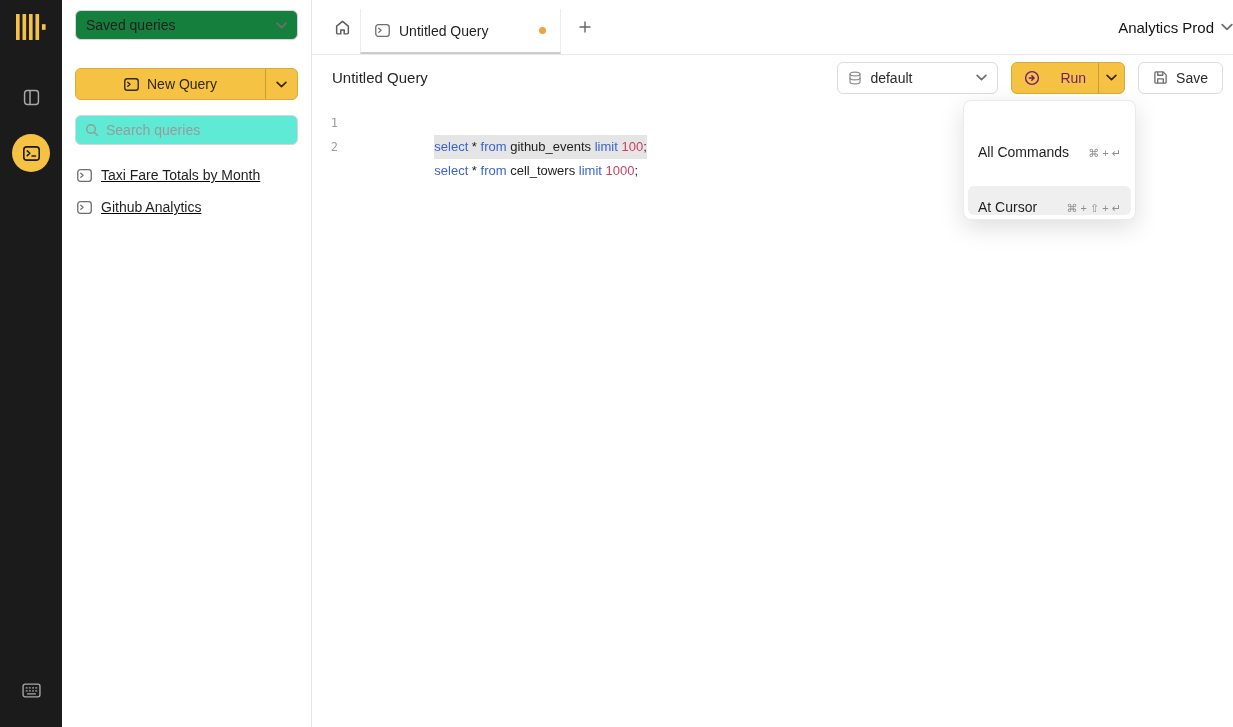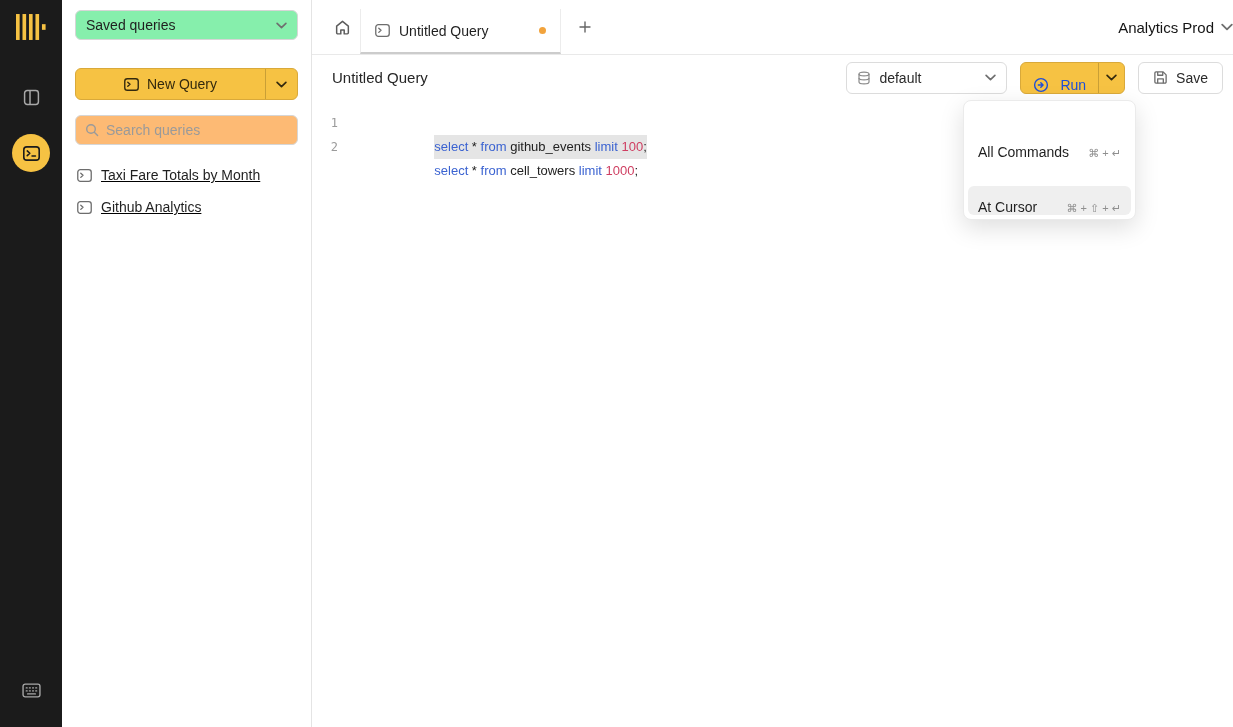--- a/index.html
+++ b/index.html
@@ -19,26 +19,26 @@
   
   .rail{width:62px;background:var(--sidebar-bg);display:flex;flex-direction:column;align-items:center;padding-top:12px;flex-shrink:0;}
   .logo{width:32px;height:30px;display:flex;align-items:center;justify-content:center;cursor:pointer;}
   .rail-btn{width:38px;height:38px;border:none;background:transparent;color:#a8a8a8;display:flex;align-items:center;justify-content:center;border-radius:10px;cursor:pointer;margin-top:18px;}
   .rail-btn:first-of-type{margin-top:36px;}
   .rail-btn.active{background:var(--accent);border-radius:50%;color:#1b1b1b;}
   .rail-bottom{margin-top:auto;margin-bottom:18px;}
 
   
   .panel{width:250px;border-right:1px solid var(--border);background:#fff;padding:10px 13px;flex-shrink:0;display:flex;flex-direction:column;}
-  .select-box{height:30px;border:1px solid #d6d6d6;border-radius:6px;display:flex;align-items:center;justify-content:space-between;padding:0 10px;font-size:14px;color:#1f1f1f;cursor:pointer;background:#86efac;}
+  .select-box{height:30px;border:1px solid #d6d6d6;border-radius:6px;display:flex;align-items:center;justify-content:space-between;padding:0 10px;font-size:14px;color:#1f1f1f;cursor:pointer;background:#15803d;}
   .chev{color:#6f6f6f;display:flex;align-items:center;}
   .new-query{margin-top:28px;height:32px;display:flex;border:1px solid var(--accent-border);border-radius:6px;overflow:hidden;background:var(--accent);}
   .nq-main{flex:1;border:none;background:transparent;display:flex;align-items:center;justify-content:center;gap:8px;font-size:14px;color:#33290e;cursor:pointer;}
   .nq-split{width:32px;border:none;border-left:1px solid rgba(0,0,0,0.18);background:transparent;display:flex;align-items:center;justify-content:center;color:#33290e;cursor:pointer;}
-  .search{margin-top:15px;height:30px;border:1px solid #d6d6d6;border-radius:6px;display:flex;align-items:center;gap:7px;padding:0 9px;color:#9a9a9a;background:#fdba74;}
+  .search{margin-top:15px;height:30px;border:1px solid #d6d6d6;border-radius:6px;display:flex;align-items:center;gap:7px;padding:0 9px;color:#9a9a9a;background:#5eead4;}
   .search input{border:none;outline:none;flex:1;font-size:14px;color:#333;background:transparent;}
   .search input::placeholder{color:#9a9a9a;}
   .query-list{margin-top:14px;display:flex;flex-direction:column;text-decoration:underline;}
   .query-item{height:32px;display:flex;align-items:center;gap:9px;font-size:14px;color:#1f1f1f;cursor:pointer;padding:0 2px;border-radius:5px;}
   .query-item .qicon{color:#6d6d6d;display:flex;align-items:center;}
 
   
   .main{flex:1;display:flex;flex-direction:column;position:relative;min-width:0;}
   .tabbar{height:55px;border-bottom:1px solid #e9e9e9;display:flex;align-items:stretch;padding-left:12px;}
   .home-btn{align-self:center;width:36px;height:36px;border:none;background:transparent;color:#5c5c5c;display:flex;align-items:center;justify-content:center;cursor:pointer;border-radius:6px;}
@@ -49,21 +49,21 @@
   .plus-btn{align-self:center;width:36px;height:36px;margin-left:6px;border:none;background:transparent;color:#666;display:flex;align-items:center;justify-content:center;cursor:pointer;border-radius:6px;}
   .service{margin-left:auto;align-self:center;display:flex;align-items:center;gap:7px;font-size:15px;color:#141414;cursor:pointer;}
 
   .toolbar{height:45px;display:flex;align-items:center;padding:0 10px 0 20px;gap:13px;}
   .q-title{font-size:15px;color:#262626;}
   .tb-spacer{flex:1;}
   .db-select{width:161px;height:32px;border:1px solid #dcdcdc;border-radius:6px;display:flex;align-items:center;gap:8px;padding:0 10px;font-size:14px;color:#2a2a2a;cursor:pointer;background:#fff;}
   .db-select .dbicon{color:#8a8a8a;display:flex;}
   .db-select .db-val{flex:1;}
   .run-btn{height:32px;display:flex;border:1px solid var(--accent-border);border-radius:6px;overflow:hidden;background:var(--accent);}
-  .run-main{border:none;background:transparent;display:flex;align-items:flex-end;gap:11px;padding:0 12px;font-size:14px;color:#1d4ed8;cursor:pointer;}
+  .run-main{border:none;background:transparent;display:flex;align-items:center;gap:20px;padding:0 12px;font-size:14px;color:#701a75;cursor:pointer;}
   .run-split{width:26px;border:none;border-left:1px solid rgba(0,0,0,0.18);background:transparent;display:flex;align-items:center;justify-content:center;color:#33290e;cursor:pointer;}
   .save-btn{height:32px;border:1px solid #dcdcdc;border-radius:6px;background:#fff;display:flex;align-items:center;gap:8px;padding:0 14px;font-size:14px;color:#2a2a2a;cursor:pointer;}
   .save-btn .sicon{color:#6d6d6d;display:flex;}
 
   
   .editor{flex:1;display:flex;padding-top:11px;}
   .gutter{width:34px;flex-shrink:0;text-align:right;padding-right:8px;}
   .ln{height:24px;line-height:24px;font-family:"DejaVu Sans Mono",monospace;font-size:12px;color:#9b9b9b;}
   .code{flex:1;padding-left:10px;cursor:text;}
   .code-line{height:24px;line-height:24px;white-space:pre;font-family:"DejaVu Sans Mono",monospace;font-size:13px;color:var(--text);}

